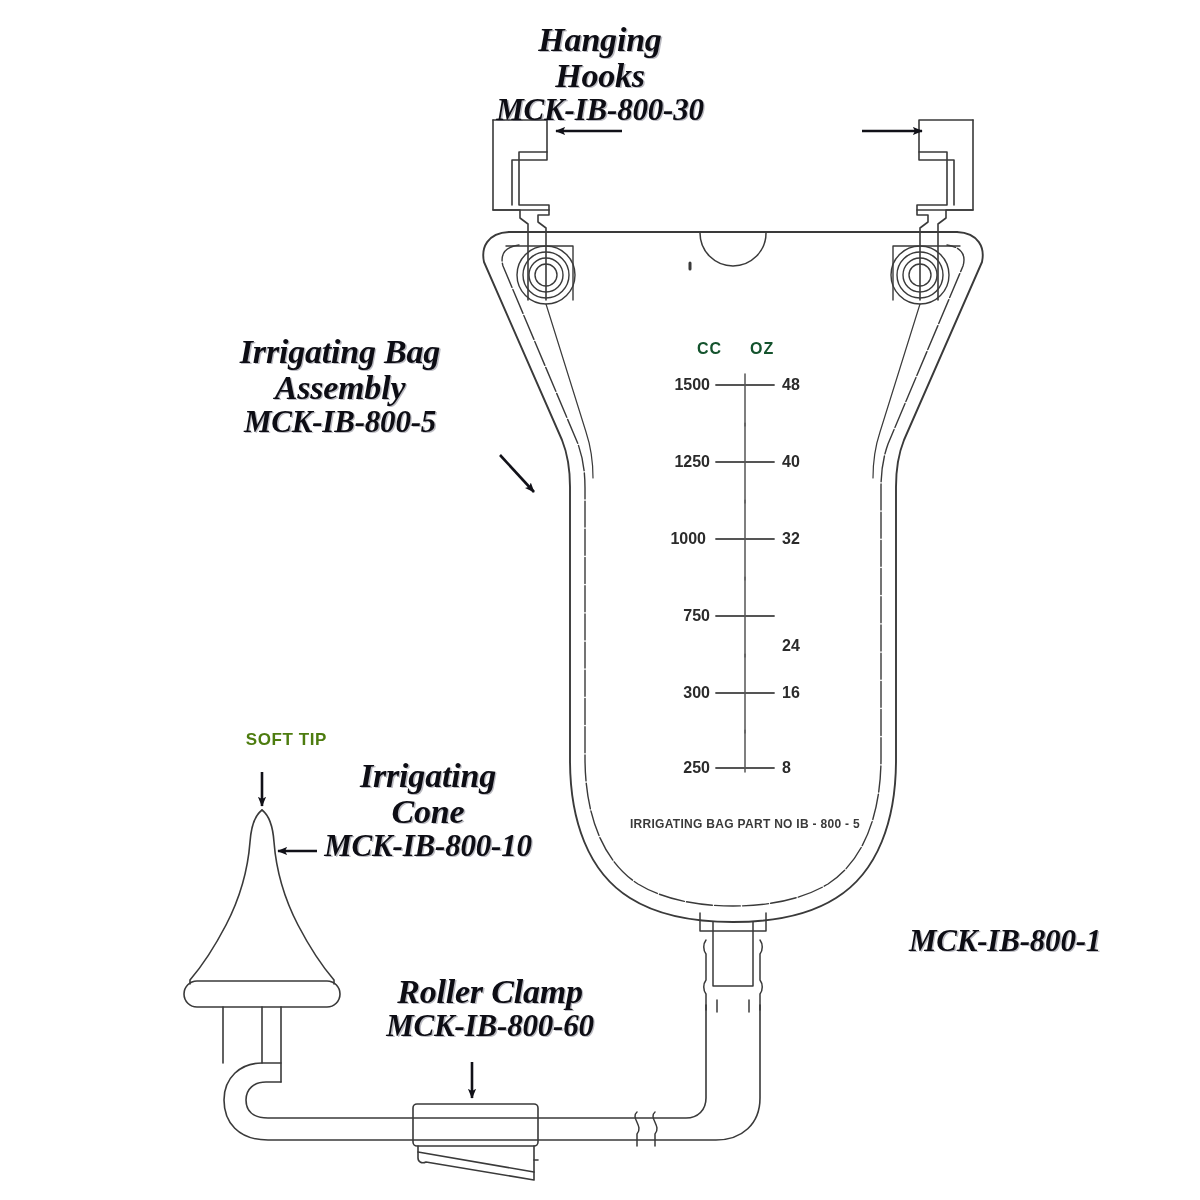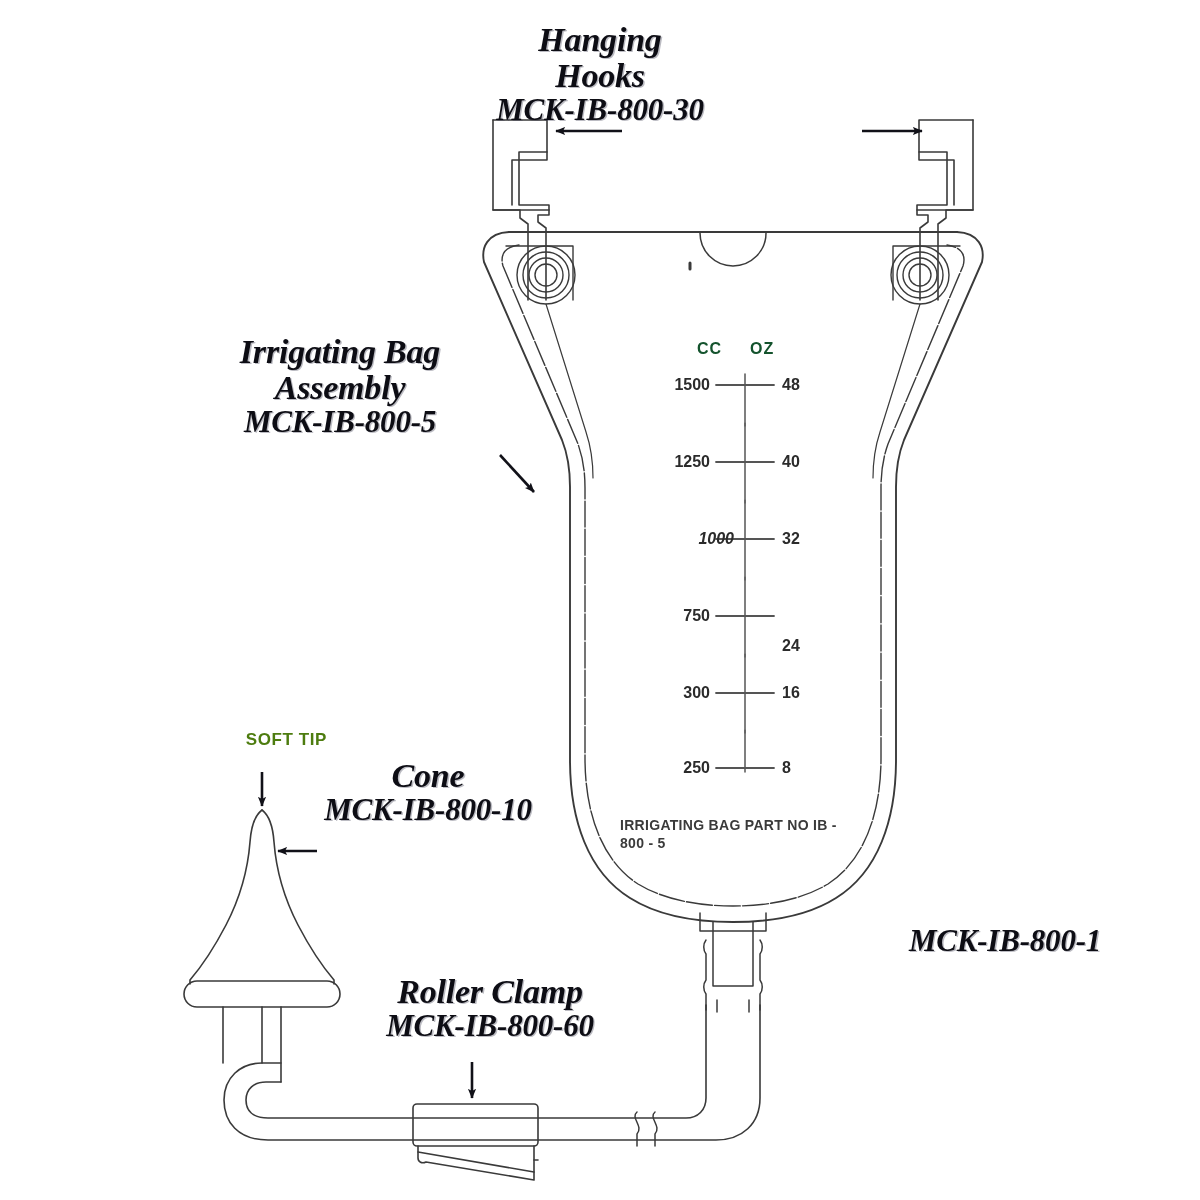--- a/index.html
+++ b/index.html
@@ -44,23 +44,23 @@
     font-size:17px;line-height:1.12;
     letter-spacing:.6px;
     text-align:right;color:#4d7c0f;
     text-shadow:none;
   }
   .bagstamp{
     position:absolute;
     left:740px;top:817px;width:240px;margin-left:-120px;
     font-family:"Liberation Sans", sans-serif;
     font-weight:bold;font-style:normal;
-    font-size:14px;line-height:1.28;
+    font-size:12px;line-height:1.28;
     letter-spacing:.3px;
-    text-align:left;color:#3a3a3a;
+    text-align:right;color:#3a3a3a;
     text-shadow:none;
   }
   .scale-hdr{
     position:absolute;
     font-family:"Liberation Sans", sans-serif;
     font-weight:bold;font-size:16px;color:#14532d;
     letter-spacing:1px;
   }
   .tickval{
     position:absolute;
@@ -252,20 +252,21 @@
   <span class="ln part-ln">MCK-IB-800-30</span>
 </div>
 
 <div class="callout" id="lbl-bag-assembly">
   <span class="ln title-ln">Irrigating Bag</span>
   <span class="ln title-ln">Assembly</span>
   <span class="ln part-ln">MCK-IB-800-5</span>
 </div>
 
 <div class="callout" id="lbl-cone">
+  <span class="ln title-ln">Irrigating</span>
   <span class="ln title-ln">Cone</span>
   <span class="ln part-ln">MCK-IB-800-10</span>
 </div>
 
 <div class="callout" id="lbl-roller">
   <span class="ln title-ln">Roller Clamp</span>
   <span class="ln part-ln">MCK-IB-800-60</span>
 </div>
 
 <div class="callout" id="lbl-overall">
@@ -284,21 +285,21 @@
 
 <div class="scale-hdr" style="left:697px;top:340px;">CC</div>
 <div class="scale-hdr" style="left:750px;top:340px;">OZ</div>
 
 <div class="tickval cc-val" style="left:630px;top:376px;">1500</div>
 <div class="tickval oz-val" style="left:782px;top:376px;">48</div>
 
 <div class="tickval cc-val" style="left:630px;top:453px;">1250</div>
 <div class="tickval oz-val" style="left:782px;top:453px;">40</div>
 
-<div class="tickval cc-val" style="left:654px;top:530px;font-style:italic;">1000</div>
+<div class="tickval cc-val" style="left:626px;top:530px;">1000</div>
 <div class="tickval oz-val" style="left:782px;top:530px;">32</div>
 
 <div class="tickval cc-val" style="left:630px;top:607px;">750</div>
 <div class="tickval oz-val" style="left:782px;top:607px;margin-top:30px;">24</div>
 
 <div class="tickval cc-val" style="left:630px;top:684px;">300</div>
 <div class="tickval oz-val" style="left:782px;top:684px;">16</div>
 
 <div class="tickval cc-val" style="left:630px;top:759px;">250</div>
 <div class="tickval oz-val" style="left:782px;top:759px;">8</div>

